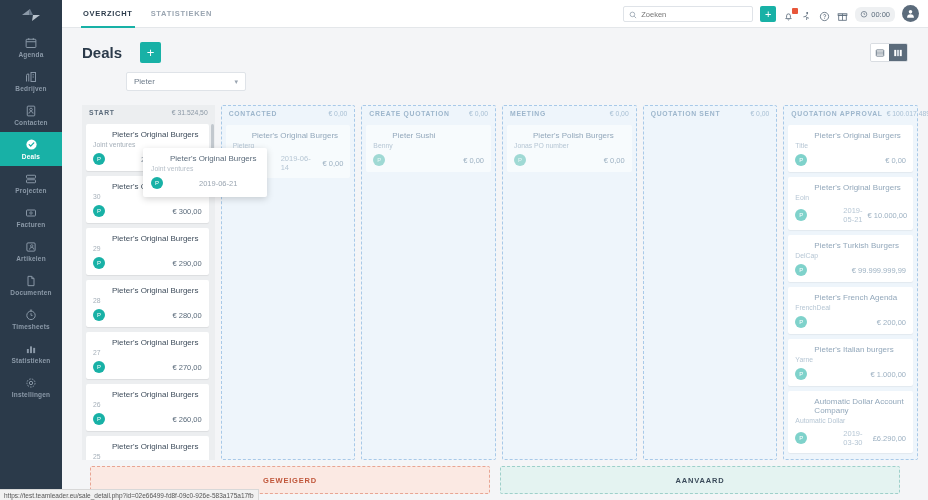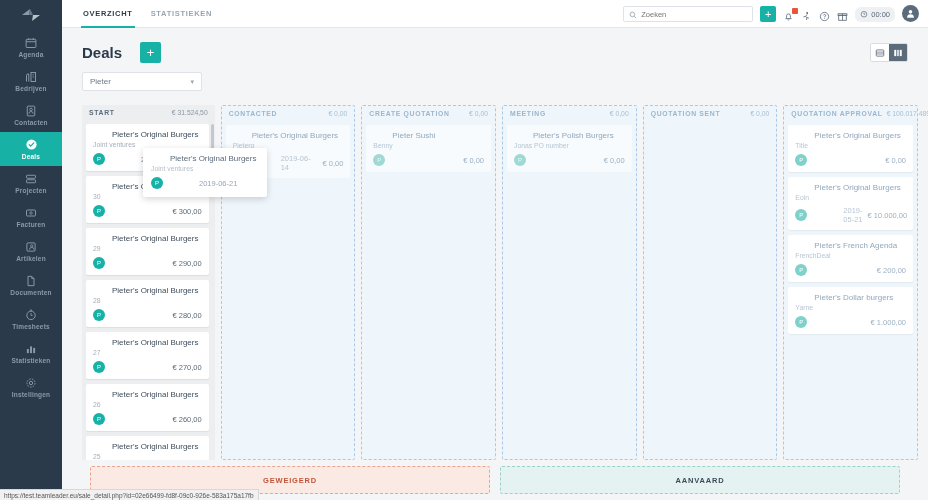--- a/index.html
+++ b/index.html
@@ -79,21 +79,21 @@
     width: 21px; height: 21px; background: #18b1a6; border-radius: 2px; color: #fff;
     display: flex; align-items: center; justify-content: center; font-size: 13px; cursor: pointer;
   }
   .viewtoggle { margin-left: auto; display: flex; border: 1px solid #d9dde2; border-radius: 2px; overflow: hidden; }
   .vbtn {
     width: 18px; height: 17px; display: flex; align-items: center; justify-content: center;
     background: #fff; cursor: pointer;
   }
   .vbtn.active { background: #5b6b7b; }
 
-  .filterrow { padding: 9px 7px 0 20px; }
+  .filterrow { padding: 9px 7px 0 20px; margin-left: 44px; }
   .selectbox {
     width: 120px; height: 19px; border: 1px solid #dfe3e8; background: #fff; border-radius: 2px;
     display: flex; align-items: center; padding: 0 7px; font-size: 8px; color: #6c7a89; cursor: pointer;
   }
   .selectbox .caret { margin-left: auto; color: #9aa5b1; font-size: 7px; }
 
   
   .board {
     position: absolute; left: 20px; right: 10px; top: 77px; bottom: 40px;
     display: flex; gap: 6px;
@@ -557,35 +557,53 @@
         <div class="card">
           <div class="card-title">Pieter's Original Burgers</div>
           <div class="card-sub">Eoin</div>
           <div class="card-row">
             <span class="pill">P</span>
             <span class="card-date">2019-05-21</span>
             <span class="card-amt">€ 10.000,00</span>
           </div>
         </div>
         <div class="card">
+          <div class="card-title">Pieter's Turkish Burgers</div>
+          <div class="card-sub">DelCap</div>
+          <div class="card-row">
+            <span class="pill">P</span>
+            <span class="card-date"></span>
+            <span class="card-amt">€ 99.999.999,99</span>
+          </div>
+        </div>
+        <div class="card">
           <div class="card-title">Pieter's French Agenda</div>
           <div class="card-sub">FrenchDeal</div>
           <div class="card-row">
             <span class="pill">P</span>
             <span class="card-date"></span>
             <span class="card-amt">€ 200,00</span>
           </div>
         </div>
         <div class="card">
-          <div class="card-title">Pieter's Dollar burgers</div>
+          <div class="card-title">Pieter's Italian burgers</div>
           <div class="card-sub">Yarne</div>
           <div class="card-row">
             <span class="pill">P</span>
             <span class="card-date"></span>
             <span class="card-amt">€ 1.000,00</span>
+          </div>
+        </div>
+        <div class="card">
+          <div class="card-title">Automatic Dollar Account Company</div>
+          <div class="card-sub">Automatic Dollar</div>
+          <div class="card-row">
+            <span class="pill">P</span>
+            <span class="card-date">2019-03-30</span>
+            <span class="card-amt">£6.290,00</span>
           </div>
         </div>
       </div>
     </div>
   </div>
 </div>
 
 <div class="drag-card">
   <div class="card-title">Pieter's Original Burgers</div>
   <div class="card-sub">Joint ventures</div>

